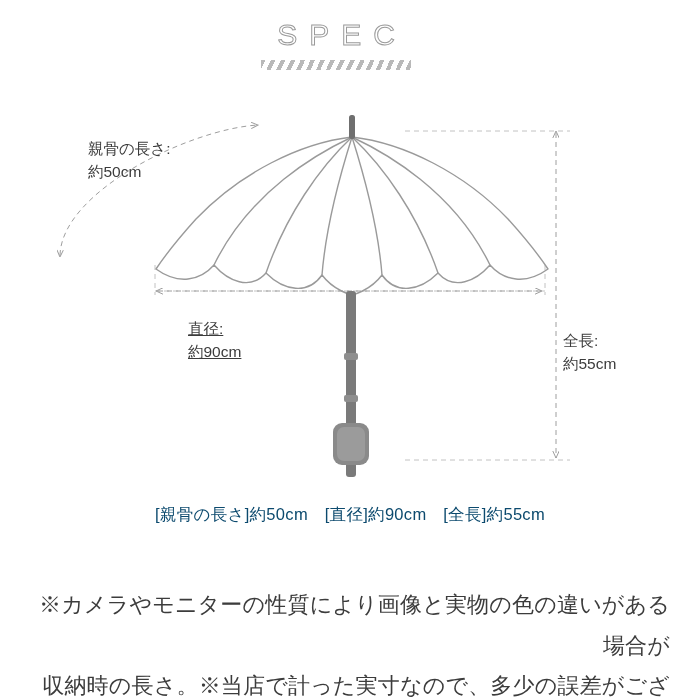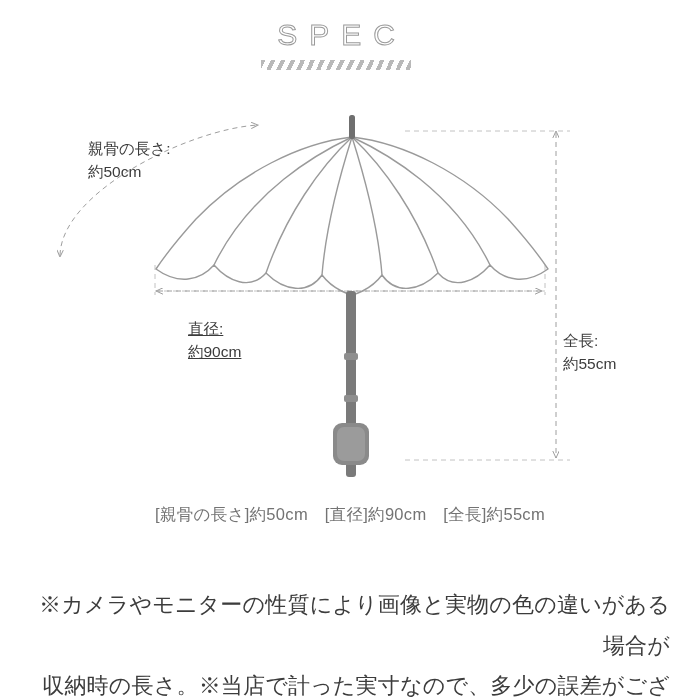--- a/index.html
+++ b/index.html
@@ -82,21 +82,21 @@
 
   
   .spec-lines {
     position: absolute;
     top: 500px;
     left: 0;
     width: 700px;
     text-align: center;
     font-size: 16.5px;
     line-height: 1.75;
-    color: #737373;
+    color: #0c4a6e;
     letter-spacing: 0.3px;
   }
 
   
   .notes {
     position: absolute;
     top: 585px;
     left: 30px;
     width: 640px;
     font-size: 22px;

